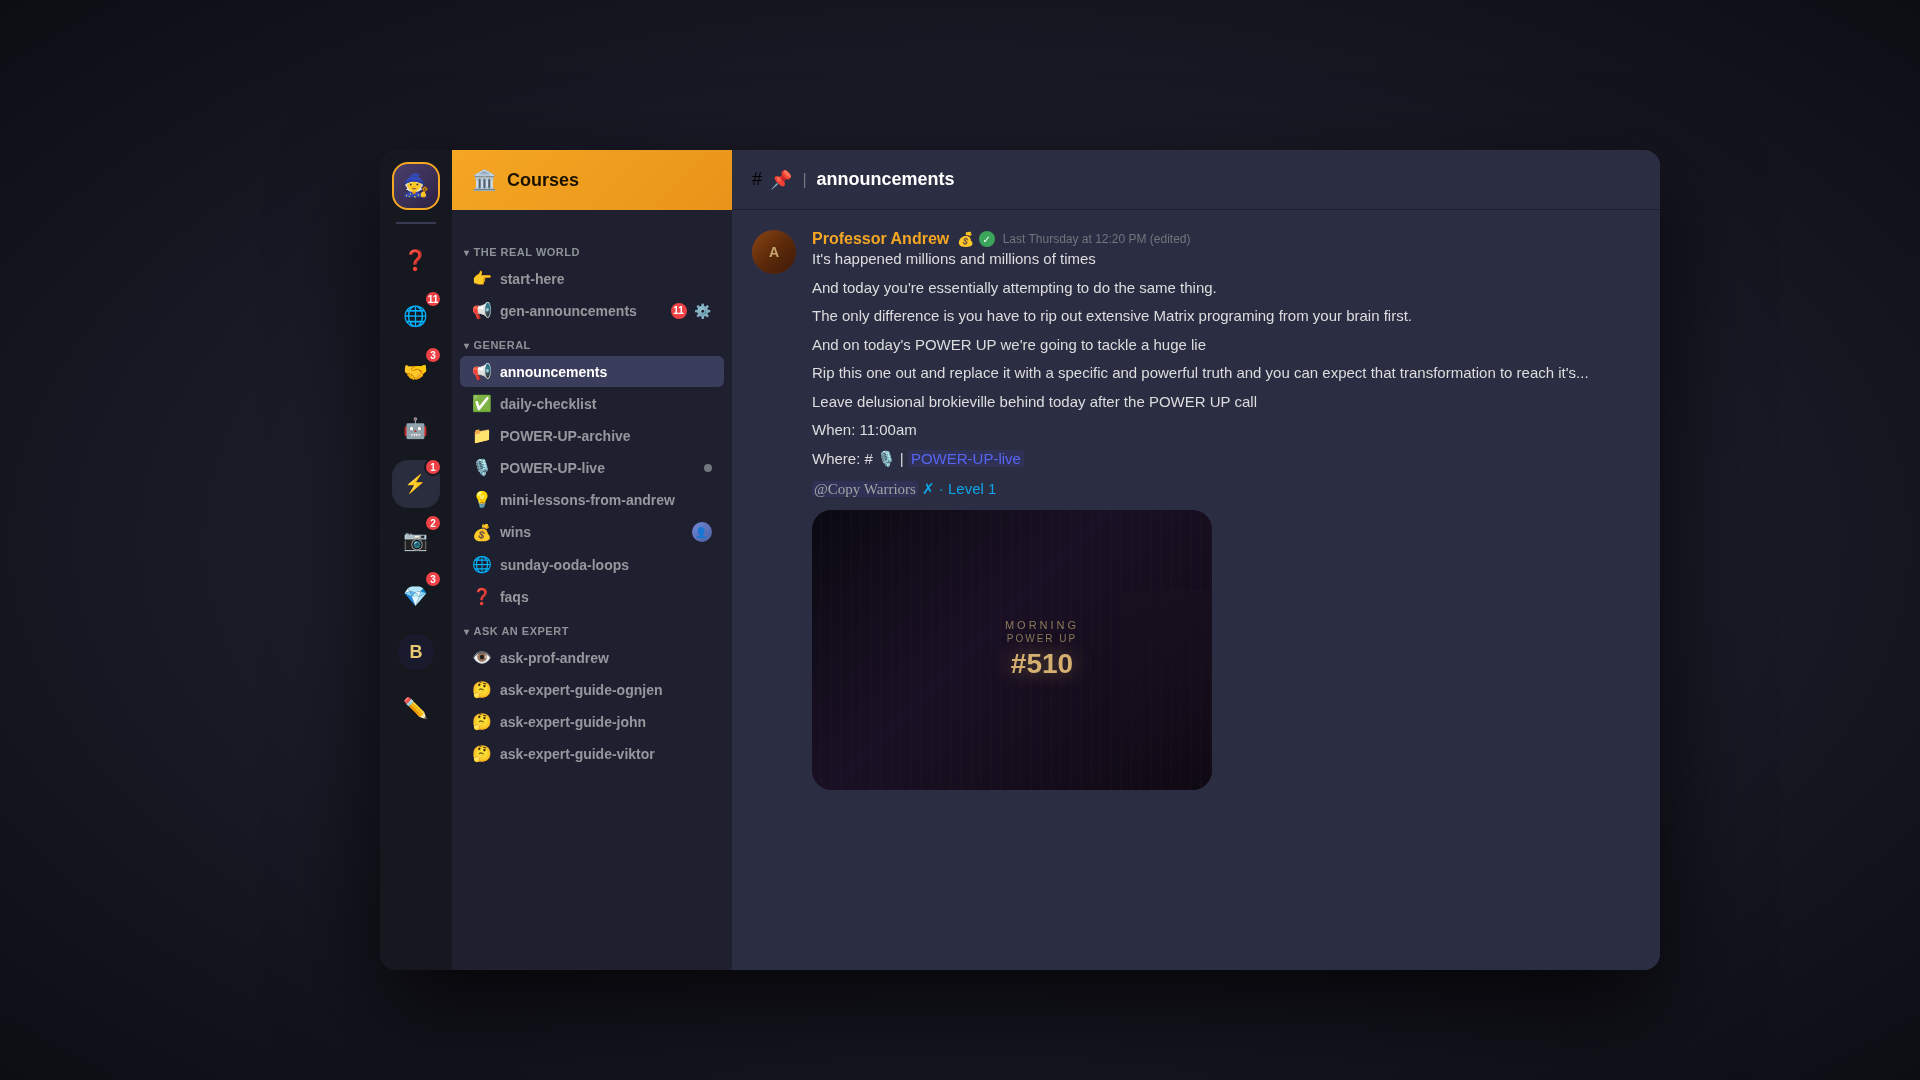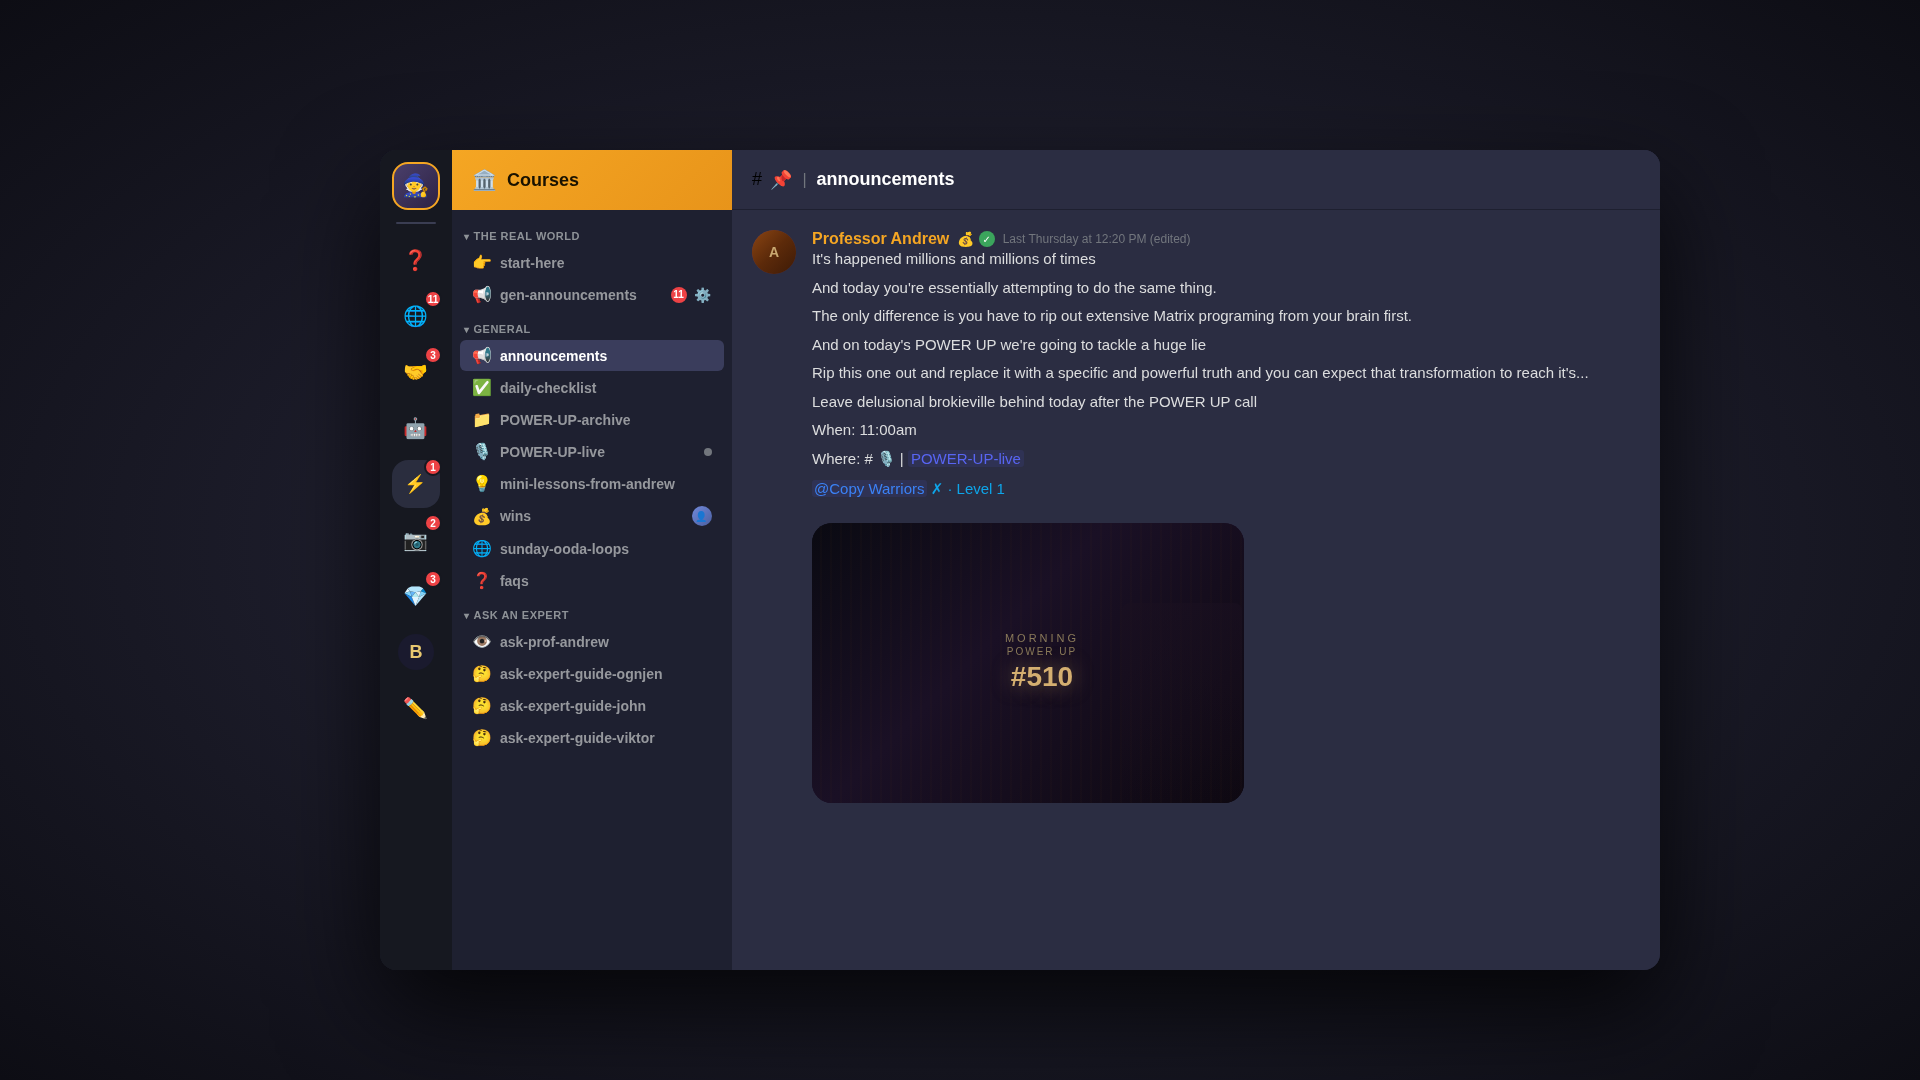--- a/index.html
+++ b/index.html
@@ -108,21 +108,21 @@
 
     .courses-header span {
       font-size: 18px;
       font-weight: 700;
       color: #1a1200;
     }
 
     .sidebar-content {
       flex: 1;
       overflow-y: auto;
-      padding: 8px 0;
+      padding: 24px 0;
     }
 
     .sidebar-content::-webkit-scrollbar { width: 4px; }
     .sidebar-content::-webkit-scrollbar-thumb { background: #3a3d52; border-radius: 2px; }
 
     .category-header {
       display: flex;
       align-items: center;
       gap: 4px;
       padding: 12px 12px 4px;
@@ -317,41 +317,42 @@
 
     .message-text p {
       margin-bottom: 6px;
     }
 
     .message-text .when-line {
       margin-top: 4px;
     }
 
     .mention {
-      color: #3b82f6;
+      color: #a3a3a3;
       background: rgba(88, 101, 242, 0.1);
       padding: 0 2px;
       border-radius: 3px;
       cursor: pointer;
+      font-family: Liberation Serif, serif;
     }
 
     .channel-mention {
       color: #5865f2;
       background: rgba(88, 101, 242, 0.1);
       padding: 0 3px;
       border-radius: 3px;
       cursor: pointer;
       font-weight: 500;
     }
 
     .image-embed {
-      margin-top: 22px;
+      margin-top: 9px;
       border-radius: 20px;
       overflow: hidden;
-      width: 432px;
+      width: 400px;
     }
 
     .image-embed-placeholder {
       width: 460px;
       height: 280px;
       background: linear-gradient(135deg, #1a1a2a 0%, #2a2030 50%, #1a1520 100%);
       display: flex;
       align-items: center;
       justify-content: center;
       position: relative;

